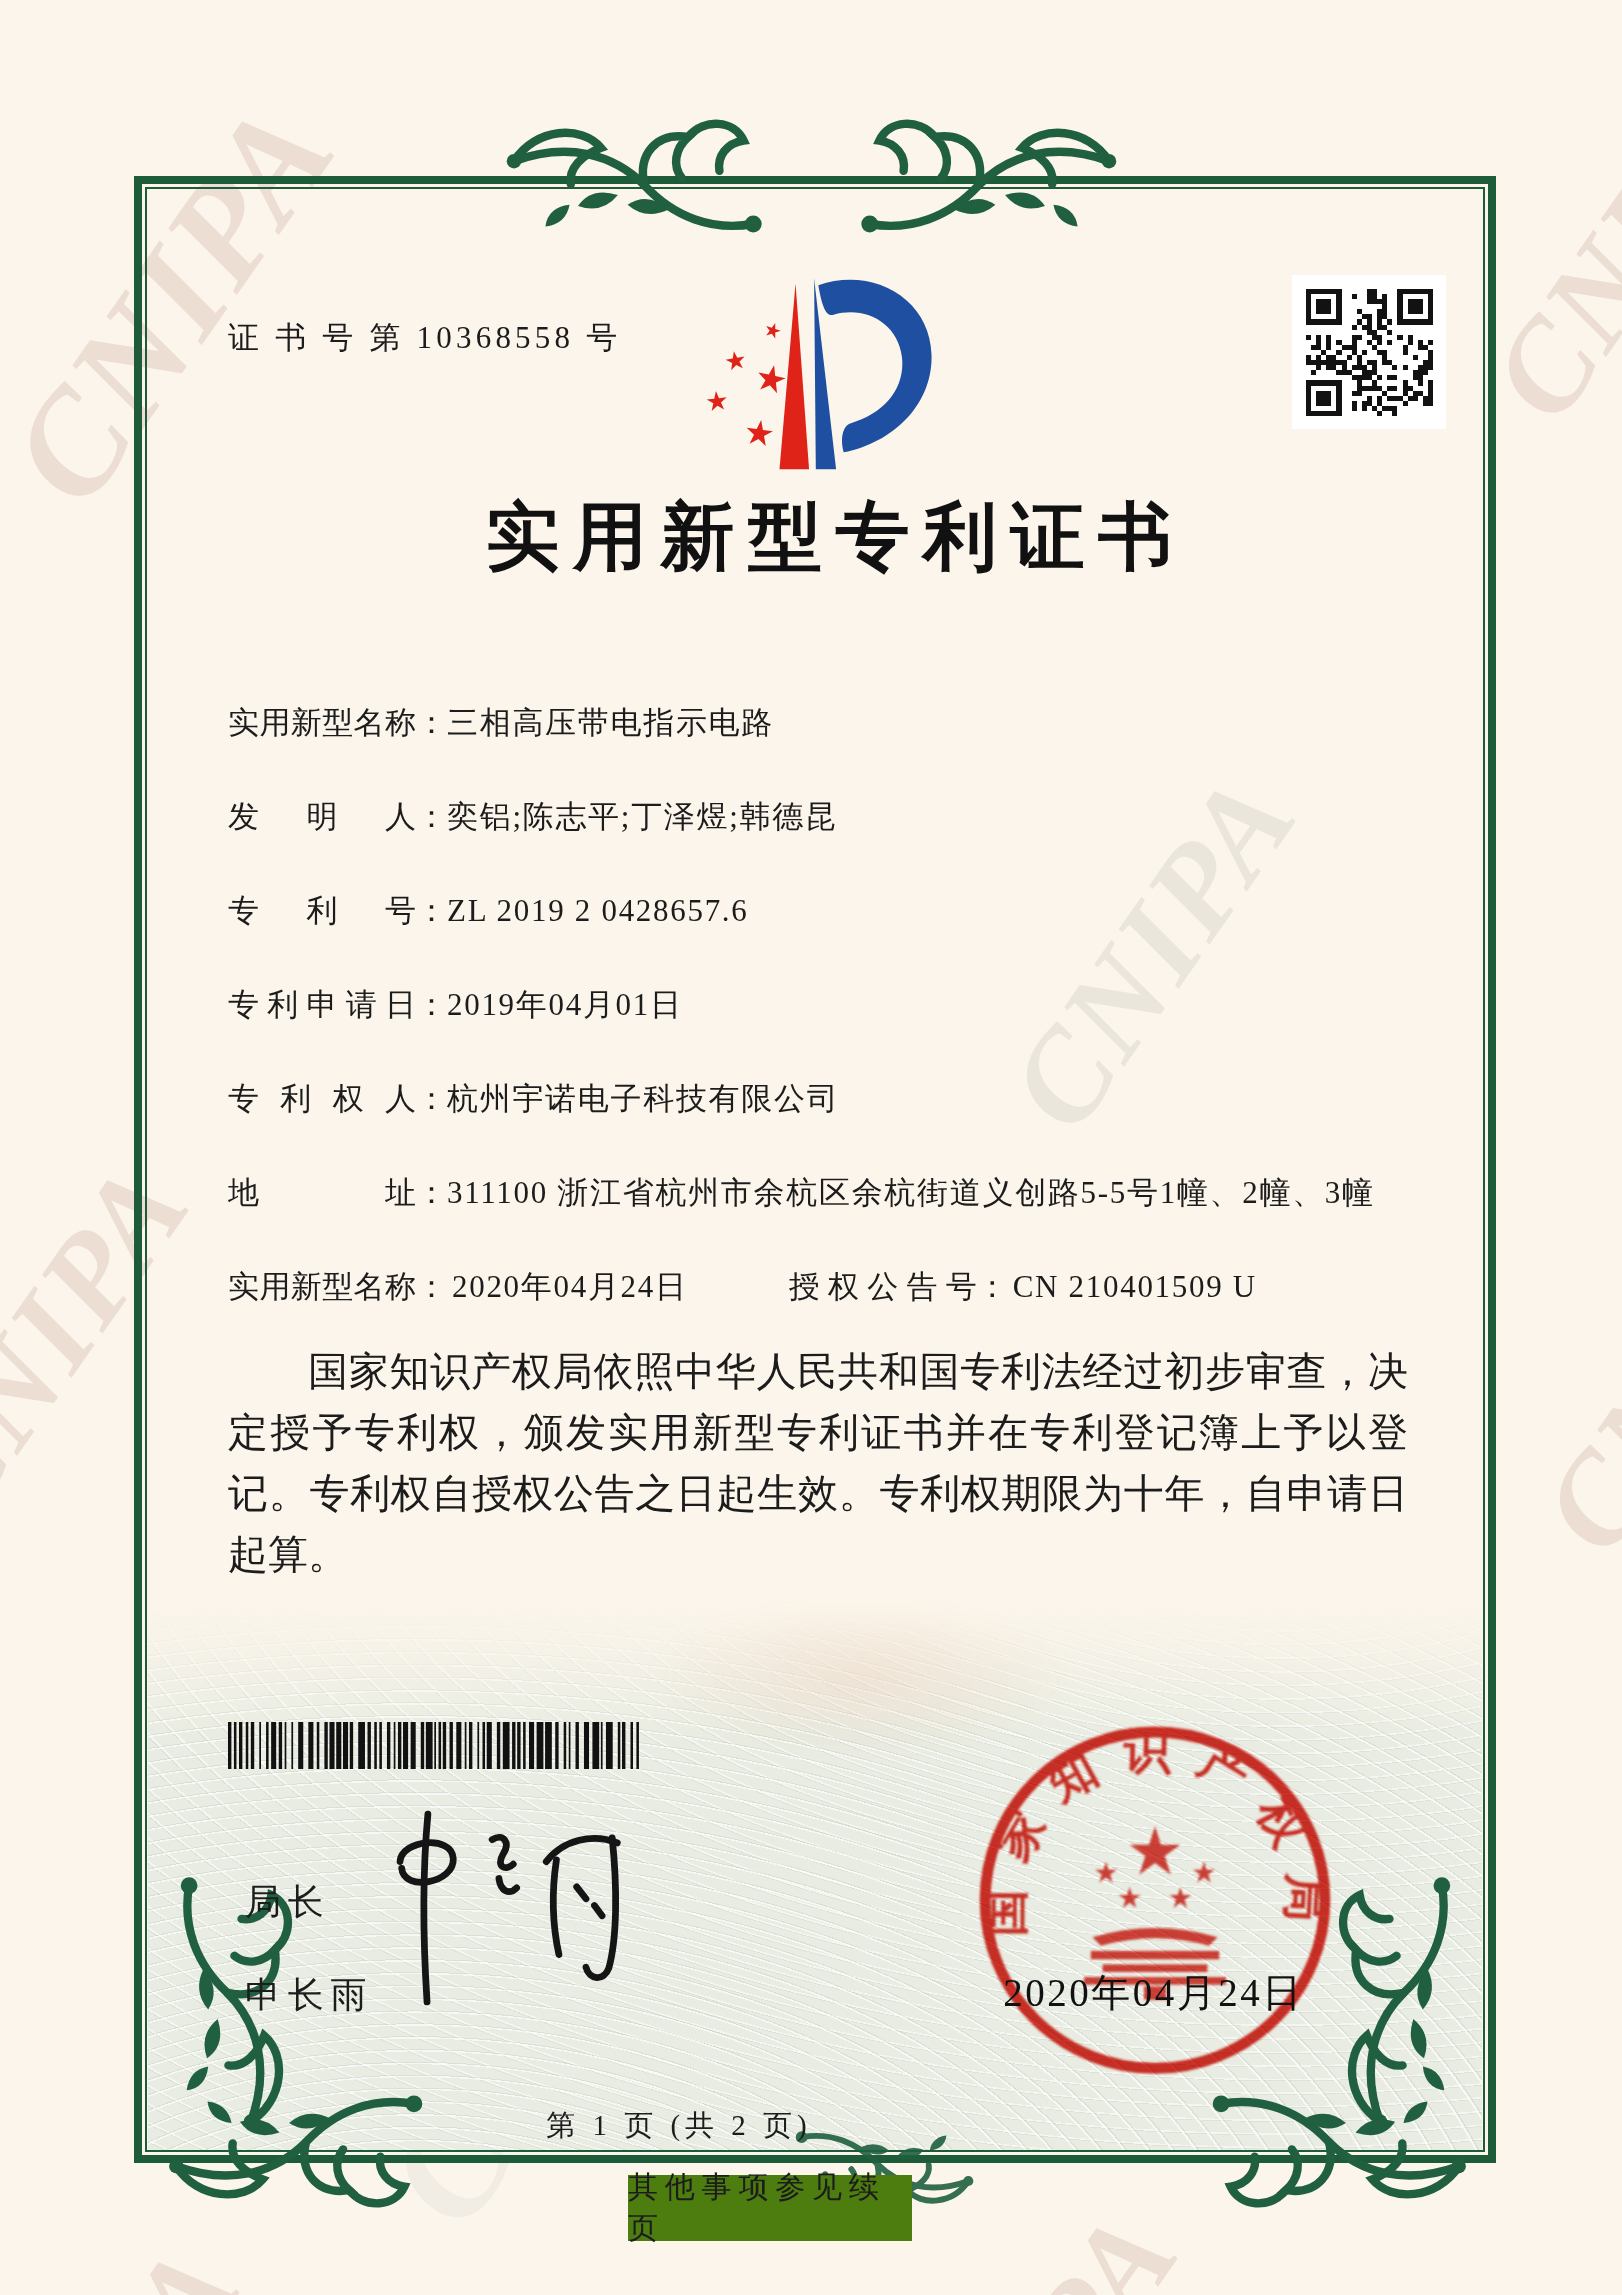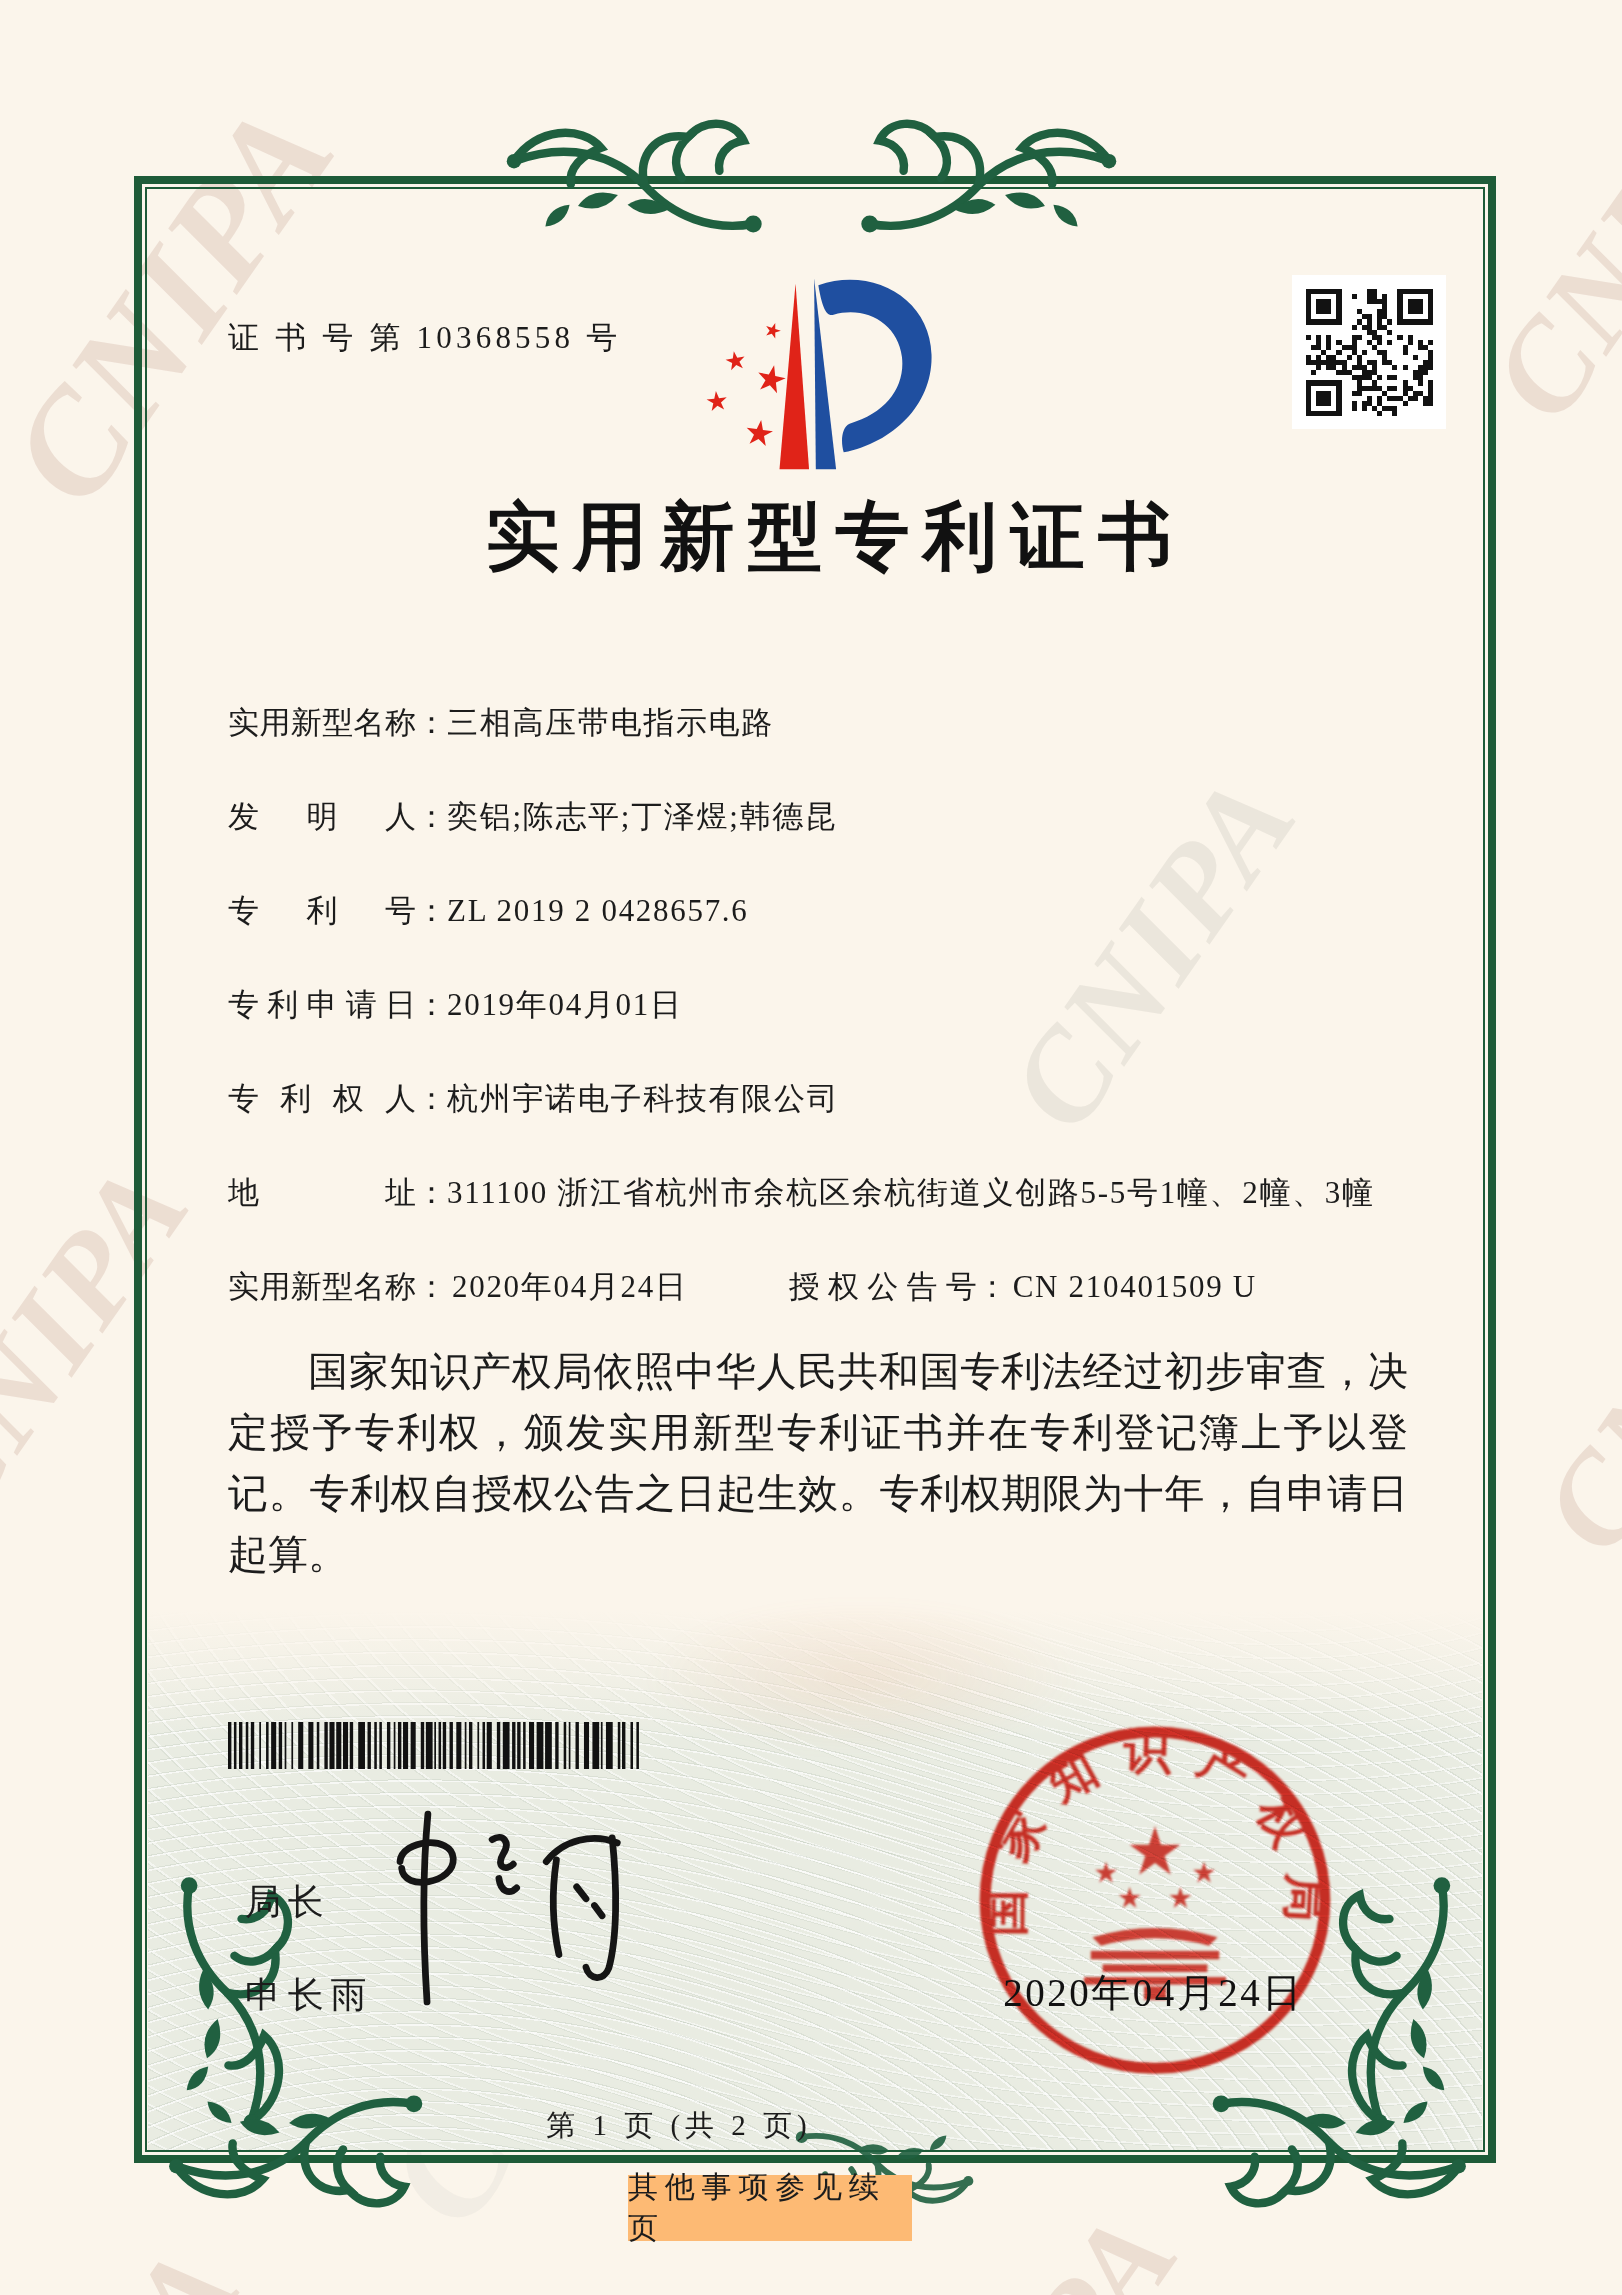--- a/index.html
+++ b/index.html
@@ -57,21 +57,21 @@
   .officer{position:absolute;left:245px;top:1878px;z-index:4;
     font-family:"Liberation Sans","DejaVu Sans",sans-serif;font-size:36px;letter-spacing:6.8px;}
   .officer div{margin-bottom:44px;}
   .signature{position:absolute;left:389px;top:1809px;width:279px;height:199px;z-index:4;}
   .seal{position:absolute;left:969px;top:1716px;width:372px;height:365px;z-index:5;
     mix-blend-mode:multiply;opacity:.95;}
   .seal-date{position:absolute;left:976px;top:1966px;width:355px;text-align:center;z-index:6;
     font-size:39px;letter-spacing:2.5px;color:#111;}
   .page-footer{position:absolute;left:0;width:1358px;top:2106px;text-align:center;z-index:4;
     font-size:29px;letter-spacing:5px;}
-  .cont-strip{position:absolute;left:628px;top:2175px;width:284px;height:66px;background:#fdba74;
+  .cont-strip{position:absolute;left:628px;top:2175px;width:284px;height:66px;background:#4d7c0f;
     z-index:4;display:flex;align-items:center;justify-content:center;}
   .cont-note{font-size:30px;letter-spacing:6.8px;}
   
   .orn{position:absolute;z-index:3;color:#206040;pointer-events:none;}
 </style>
 </head>
 <body>
 
 <div class="page">
 

